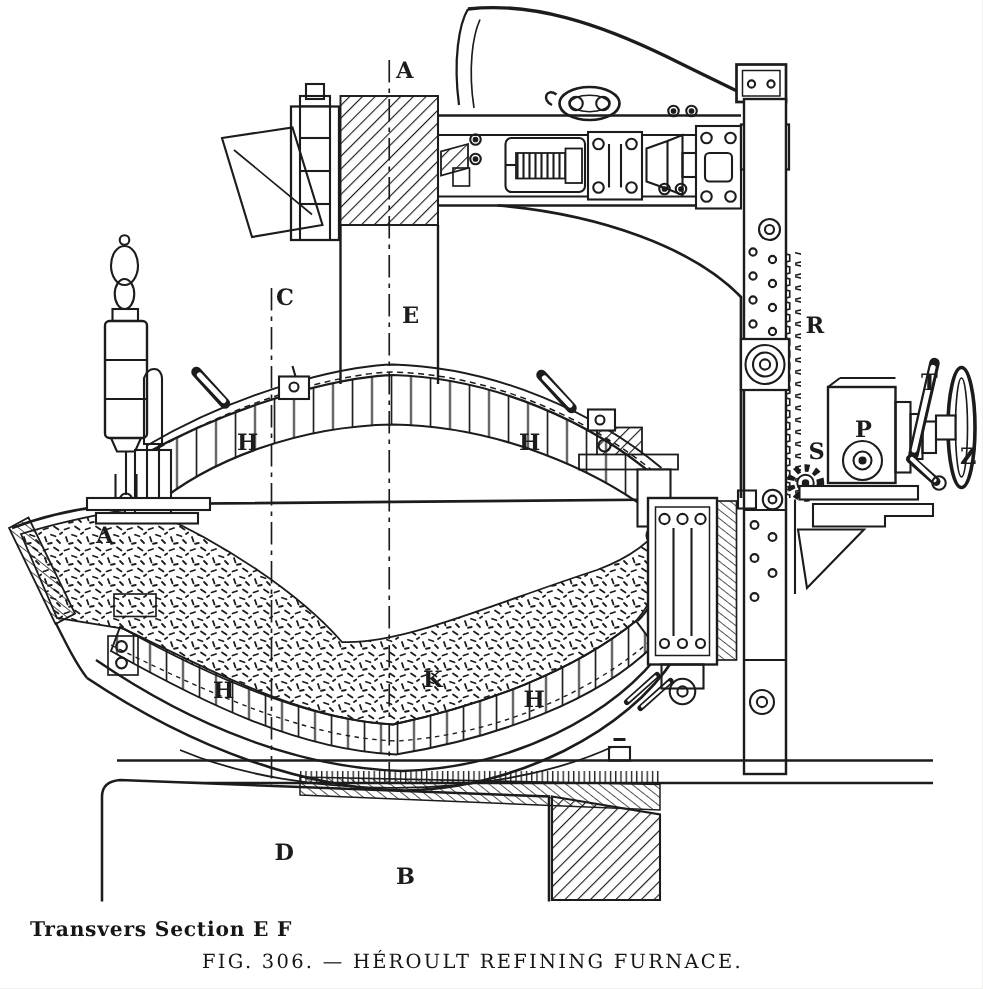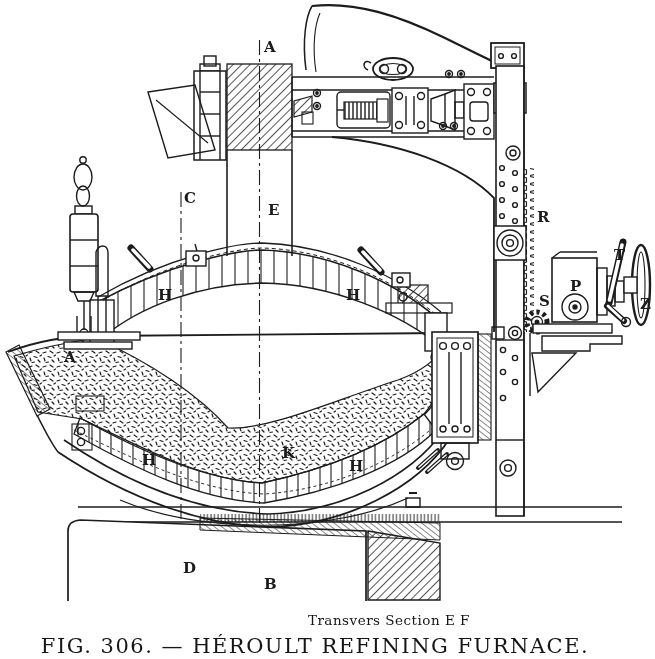--- a/index.html
+++ b/index.html
@@ -1,23 +1,23 @@
 <!DOCTYPE html>
 <html><head>
 <meta charset="utf-8">
 <style>
   html,body{margin:0;padding:0;background:#e8e8e4;}
   .page{position:relative;width:655px;height:659px;background:#ffffff;overflow:hidden;
         font-family:"DejaVu Serif", serif;}
   svg{position:absolute;top:0;left:0;}
   .lbl{font:bold 15px "DejaVu Serif", serif;fill:#1c1c1c;}
-  .subcaption{position:absolute;top:612px;left:20px;width:450px;text-align:right;
-      font-weight:normal;font-size:13.5px;color:#161616;letter-spacing:0.5px;}
+  .subcaption{position:absolute;top:612px;left:20px;width:450px;text-align:left;
+      font-weight:bold;font-size:13.5px;color:#161616;letter-spacing:0.5px;}
   .caption{position:absolute;top:634px;left:0;width:630px;text-align:center;
-      font-size:21px;color:#161616;letter-spacing:1.5px;}
+      font-size:13px;color:#161616;letter-spacing:1.5px;}
 </style>
 </head>
 <body>
 
 <div class="page">
 <svg width="655" height="659" viewBox="0 0 655 659">
   <defs>
     <pattern id="hatch45" width="6" height="6" patternUnits="userSpaceOnUse" patternTransform="rotate(45)">
       <line x1="0" y1="0" x2="0" y2="6" stroke="#1c1c1c" stroke-width="1.5"></line>
     </pattern>

